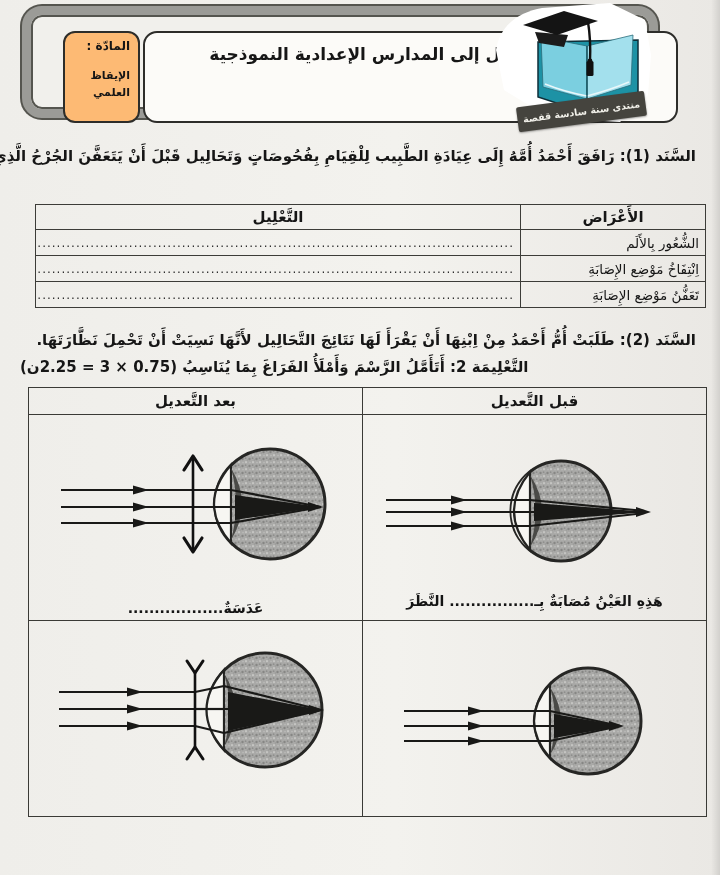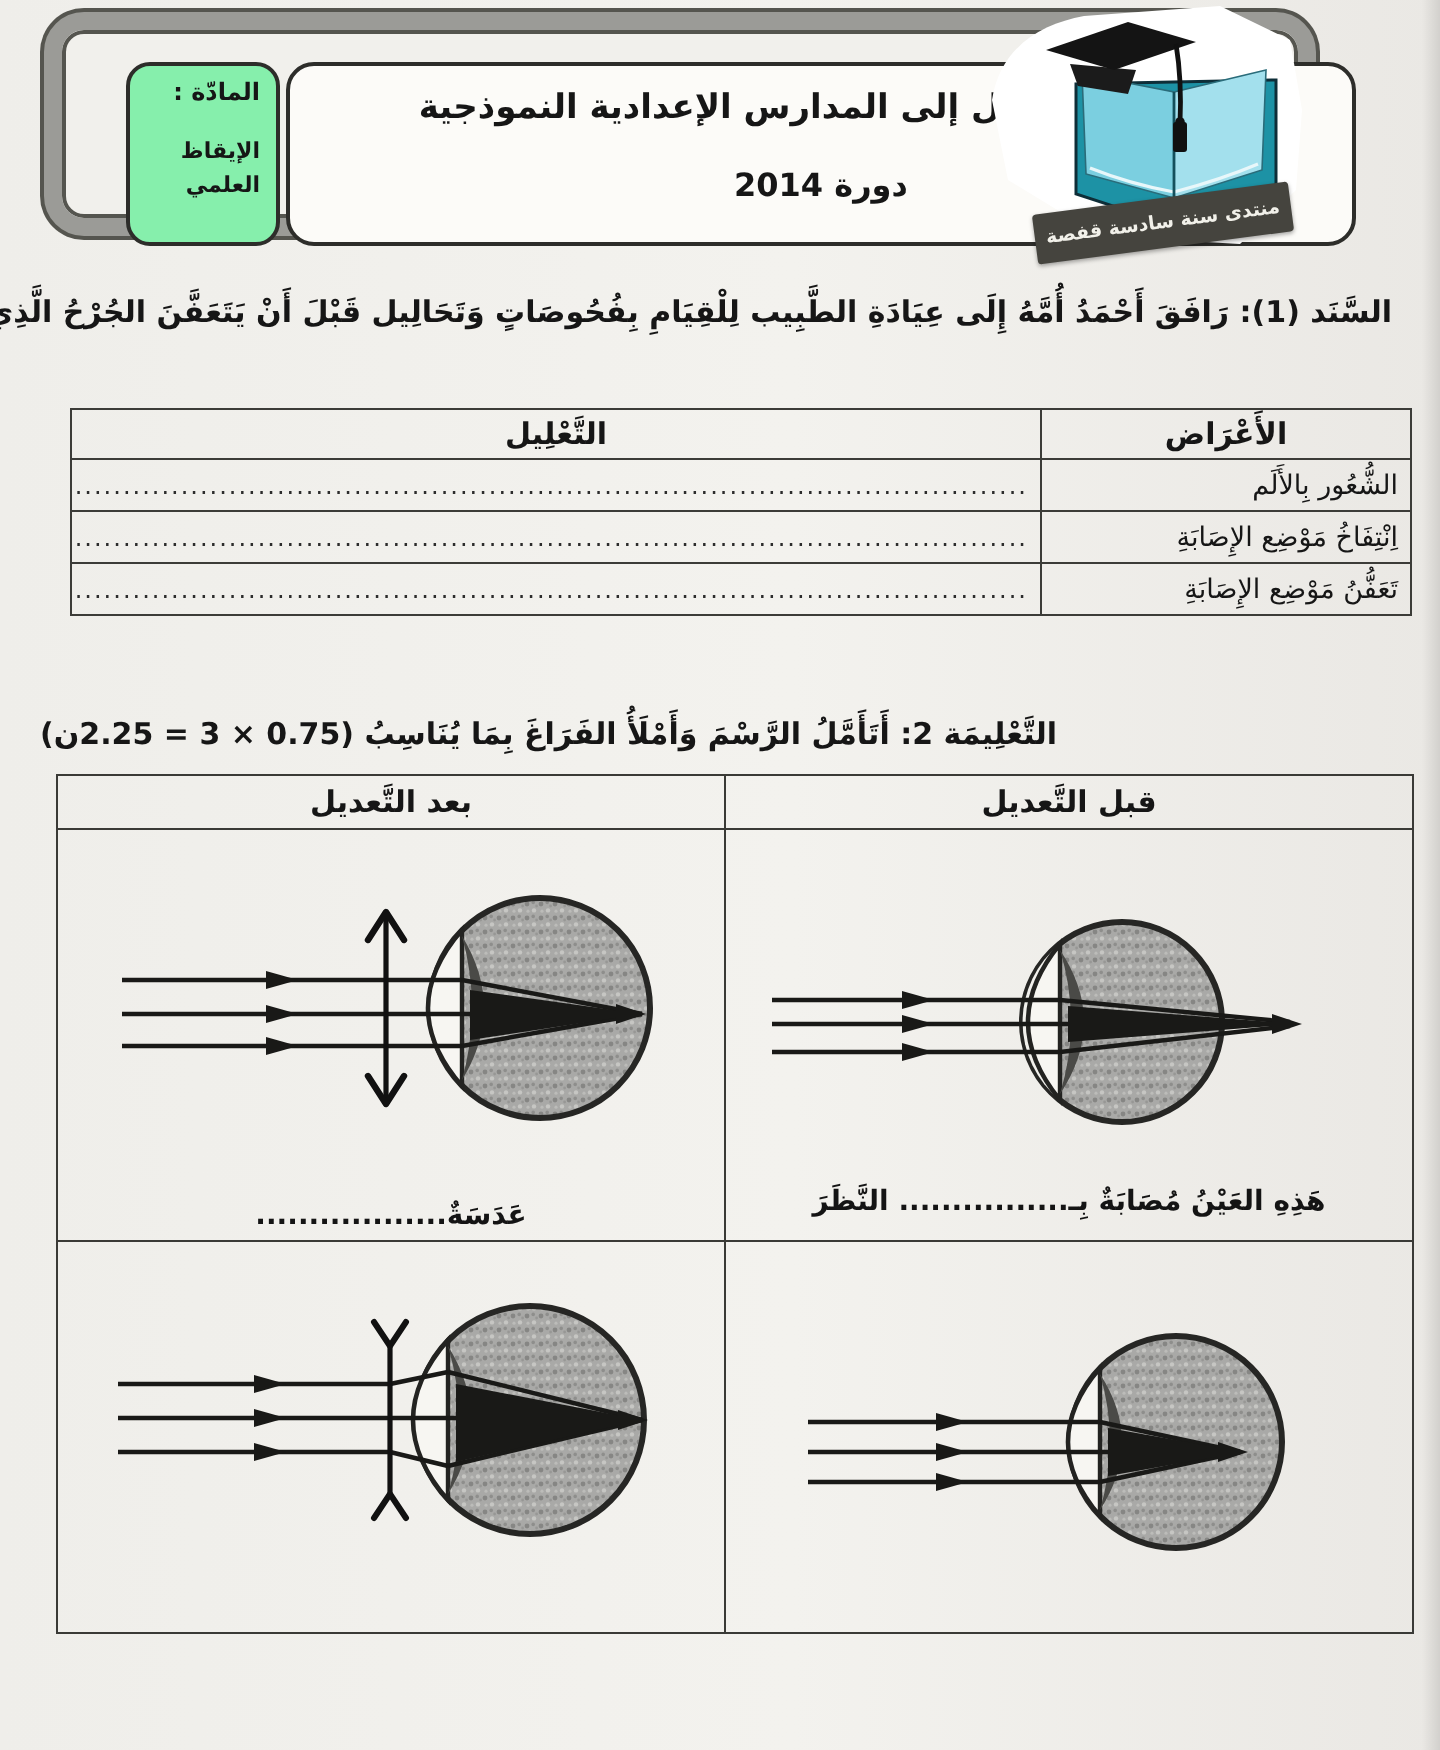--- a/index.html
+++ b/index.html
@@ -9,21 +9,21 @@
     font-family:"DejaVu Sans", sans-serif;direction:rtl;color:#161616;
   }
   
   #hdr-frame{
     position:absolute;left:22px;top:6px;width:636px;height:112px;box-sizing:border-box;
     border:9px solid #9b9b97;border-radius:20px;background:#f1f0ec;
     box-shadow:0 0 0 2px #55554f, inset 0 0 0 2px #55554f;
   }
   #subject-box{
     position:absolute;left:32px;top:16px;width:77px;height:92px;box-sizing:border-box;z-index:2;
-    background:#86efac;border:2px solid #2d2d2a;border-radius:12px;padding:6px 8px 0 4px;
+    background:#fdba74;border:2px solid #2d2d2a;border-radius:12px;padding:6px 8px 0 4px;
   }
   .subject-label{font-weight:bold;font-size:12px;text-align:right;}
   .subject-value{margin-top:15px;font-weight:bold;font-size:11px;text-align:right;line-height:1.5;}
   #title-box{
     position:absolute;left:112px;top:16px;width:535px;height:92px;box-sizing:border-box;z-index:1;
     background:#fcfbf8;border:2px solid #2d2d2a;border-radius:14px;text-align:center;
   }
   .exam-title{margin-top:11px;font-size:17px;font-weight:bold;}
   .exam-session{margin-top:19px;font-size:16px;font-weight:bold;}
   #logo{position:absolute;left:490px;top:0;width:205px;height:135px;z-index:3;}
@@ -78,21 +78,20 @@
   <div id="hdr-frame">
     <div id="subject-box">
       <div class="subject-label">المادّة :</div>
       <div class="subject-value">
         <div>الإيقاظ</div>
         <div>العلمي</div>
       </div>
     </div>
     <div id="title-box">
       <div class="exam-title">مناظرة الدخول إلى المدارس الإعدادية النموذجية</div>
-      <div class="exam-session">دورة 2014</div>
     </div>
   </div>
 
   <svg id="logo" viewBox="0 0 205 135" aria-hidden="true">
     <path d="M6,50 C10,24 30,12 52,8 L120,3 L155,20 L161,55 L158,95 L130,122 L60,118 L14,90 Z" fill="#ffffff"></path>
     <polygon points="48,42 48,97 97,113 148,95 148,40" fill="#1d92a5" stroke="#0e2e38" stroke-width="1.5"></polygon>
     <polygon points="51,37 97,46 97,99 53,87" fill="#7bcfe0" stroke="#2a6c7a" stroke-width="0.8"></polygon>
     <polygon points="97,46 143,35 141,85 97,99" fill="#a3e0ed" stroke="#2a6c7a" stroke-width="0.8"></polygon>
     <path d="M55,84 Q75,92 97,96" fill="none" stroke="#e8f7fa" stroke-width="1.6"></path>
     <path d="M97,96 Q120,90 139,82" fill="none" stroke="#e8f7fa" stroke-width="1.6"></path>
@@ -128,20 +127,24 @@
       <td class="sym">اِنْتِفَاخُ مَوْضِع الإِصَابَةِ</td>
       <td class="dots">..............................................................................................................</td>
     </tr>
     <tr>
       <td class="sym">تَعَفُّنُ مَوْضِع الإِصَابَةِ</td>
       <td class="dots">..............................................................................................................</td>
     </tr>
   </tbody>
     </table>
 
+  <div class="para" id="s2-l1">
+    <span class="lbl">السَّنَد (2):</span>
+    <span class="body">طَلَبَتْ أُمُّ أَحْمَدُ مِنْ اِبْنِهَا أَنْ يَقْرَأَ لَهَا نَتَائِجَ التَّحَالِيل لأَنَّهَا نَسِيَتْ أَنْ تَحْمِلَ نَظَّارَتَهَا.</span>
+  </div>
   <div class="para" id="s2-l2">
     <span class="lbl">التَّعْلِيمَة 2:</span>
     <span class="body">أَتَأَمَّلُ الرَّسْمَ وَأَمْلَأُ الفَرَاغَ بِمَا يُنَاسِبُ (0.75 × 3 = 2.25ن)</span>
   </div>
 
   <table id="table2" dir="rtl">
     <colgroup>
         <col style="width:344px">
         <col style="width:334px">
       </colgroup>

